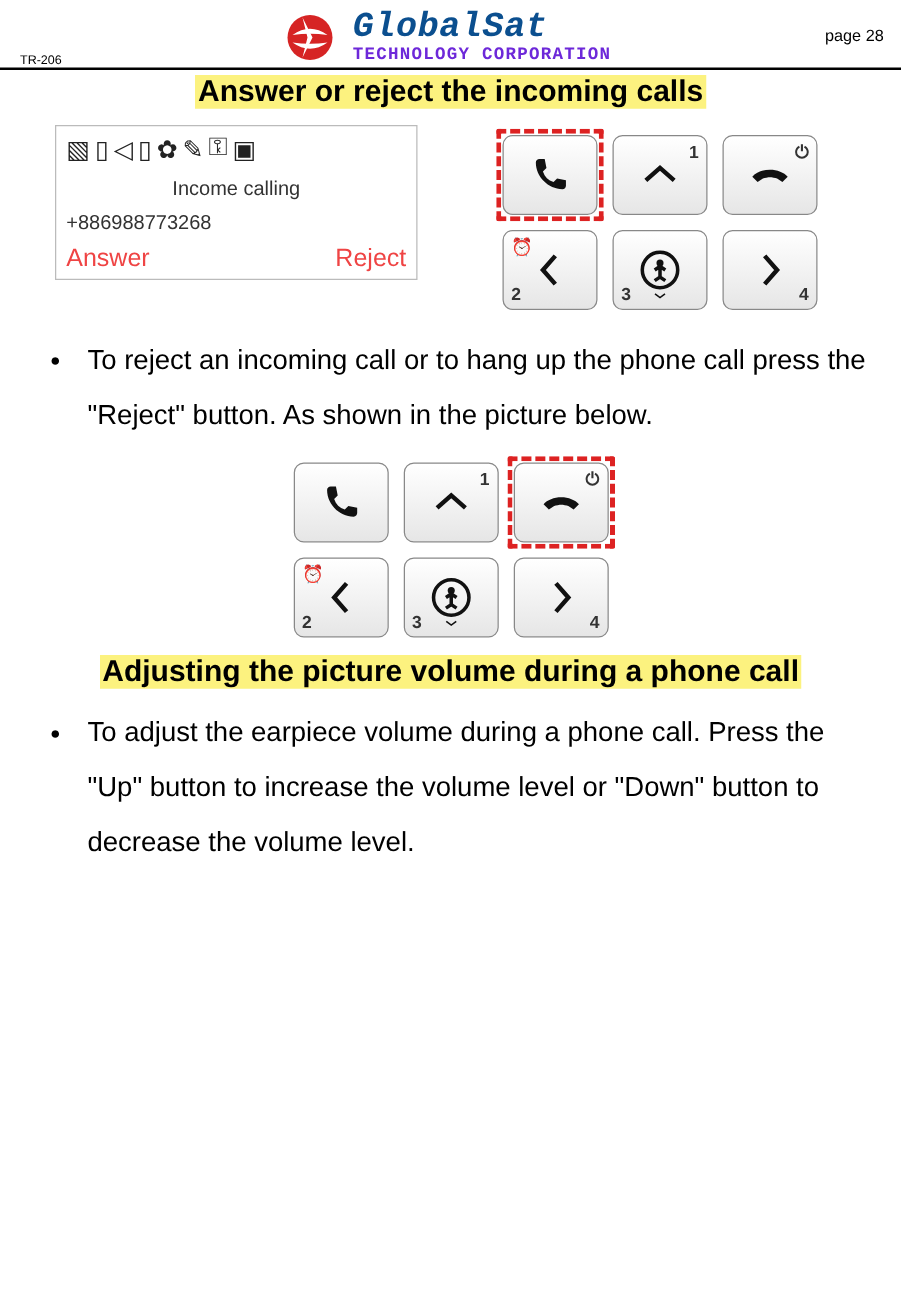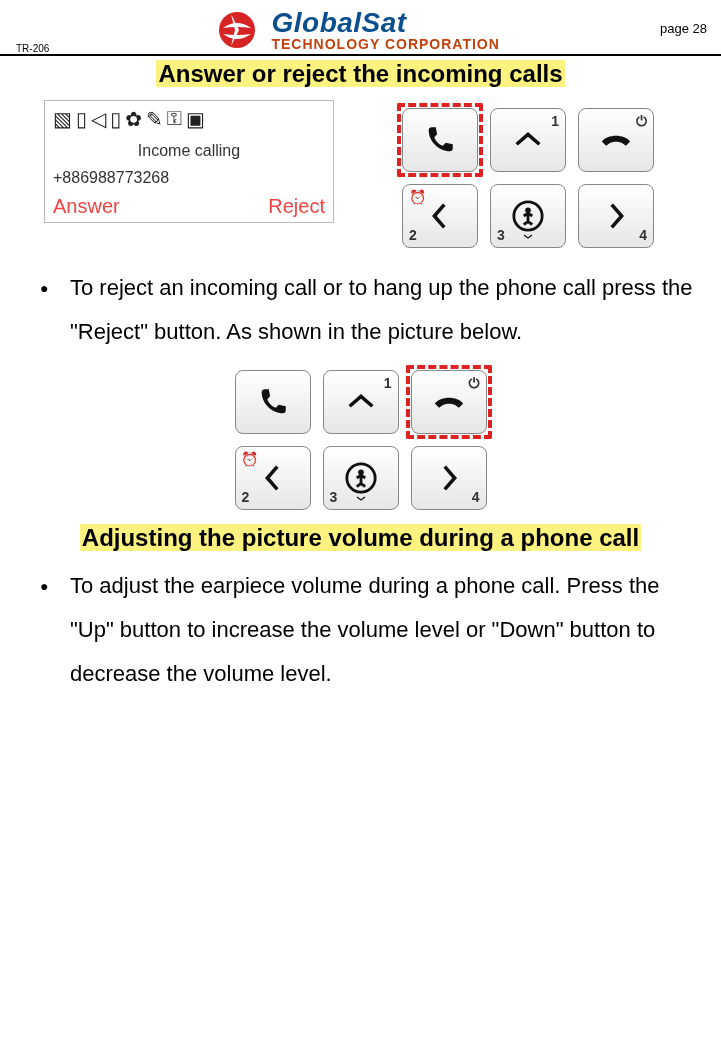--- a/index.html
+++ b/index.html
@@ -17,20 +17,21 @@
     padding: 6px 14px 0 16px;
     border-bottom: 2px solid #000;
   }
   .doc-id {
     font-size: 10px;
   }
   .logo-area {
     display: flex;
     align-items: center;
     gap: 6px;
+    font-family: Liberation Mono, monospace;
   }
   .logo-mark {
     width: 56px;
     height: 48px;
     display:flex;
     align-items:center;
     justify-content:center;
   }
   .logo-text {
     display: flex;
@@ -40,21 +41,21 @@
   .logo-top {
     font-size: 28px;
     font-weight: bold;
     font-style: italic;
     color: #0b4f8f;
     letter-spacing: 0.5px;
   }
   .logo-bottom {
     font-size: 14px;
     font-weight: bold;
-    color: #c2410c;
+    color: #6d28d9;
     letter-spacing: 1px;
     text-align: right;
   }
   .page-num {
     font-size: 13px;
     padding-bottom: 18px;
   }
   .content {
     padding: 0 24px 0 24px;
   }

